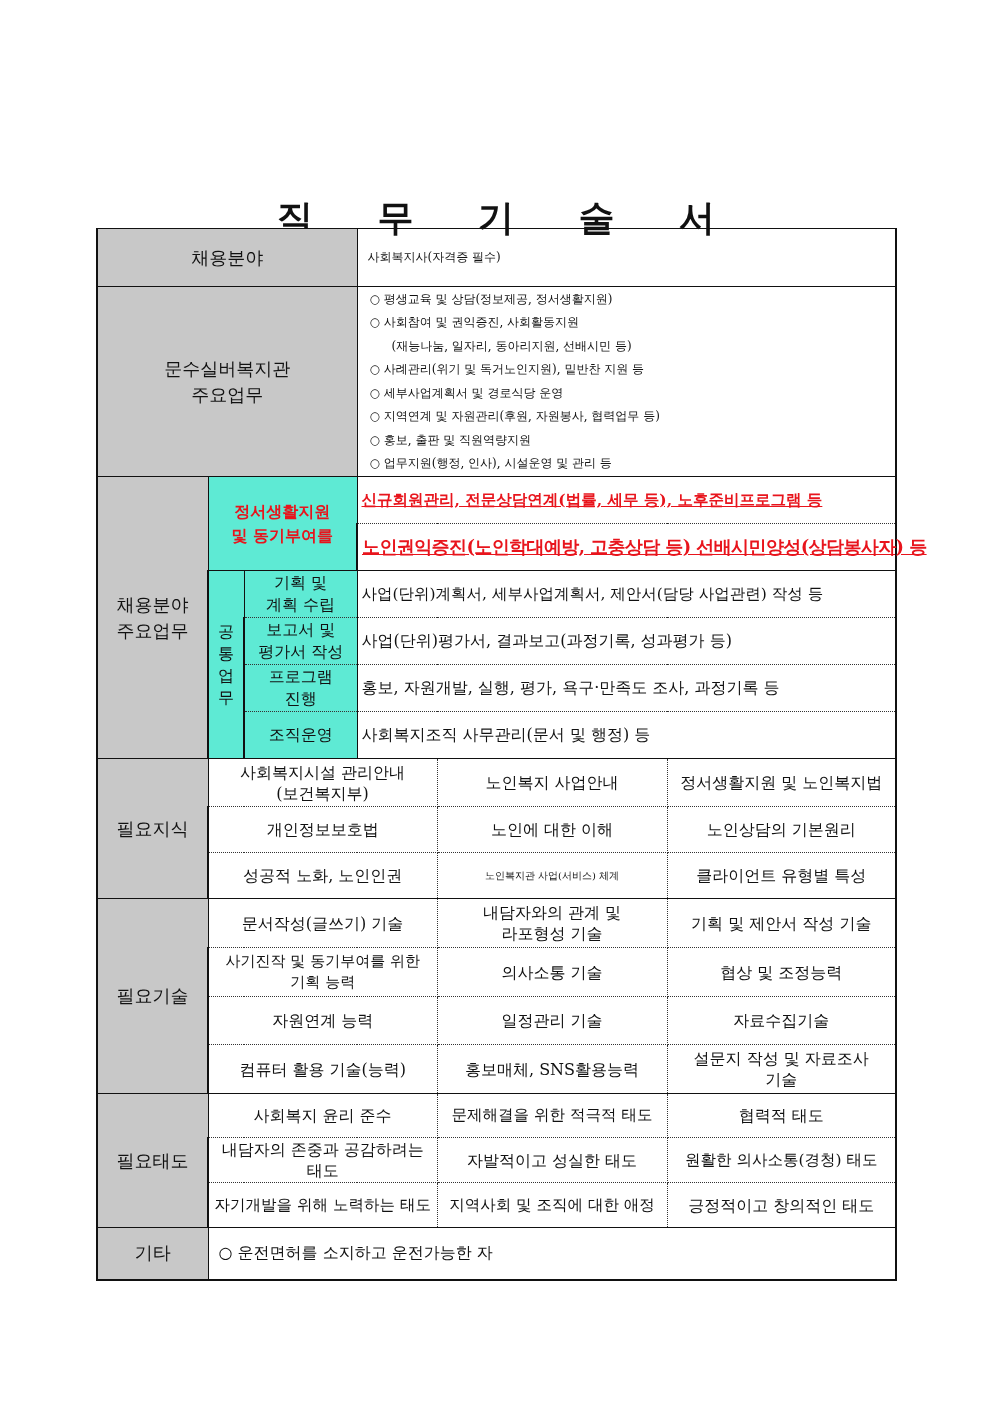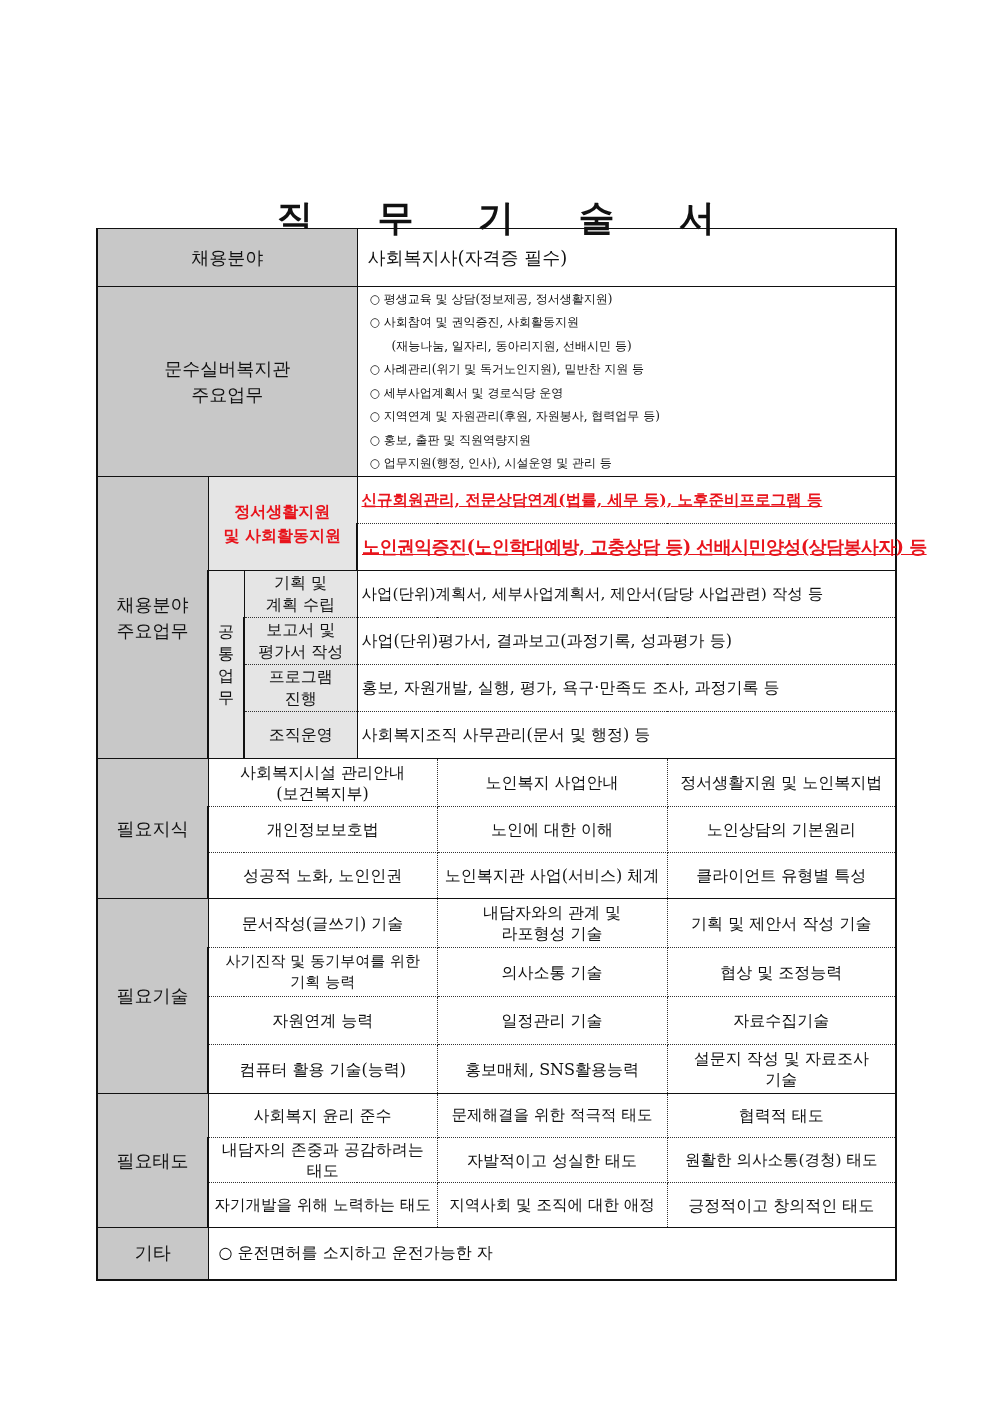--- a/index.html
+++ b/index.html
@@ -1,21 +1,21 @@
 <!DOCTYPE html>
 <html><head>
   <meta charset="utf-8">
   <style>
     html, body { margin: 0; padding: 0; background: #ffffff; }
     body { width: 992px; height: 1403px; position: relative; font-family: "DejaVu Serif", "Liberation Serif", serif; color: #111; }
     .title { position: absolute; top: 168px; left: 0; width: 992px; text-align: center; font-family: "DejaVu Sans", "Liberation Sans", sans-serif; font-weight: bold; font-size: 36px; letter-spacing: 26px; padding-left: 26px; box-sizing: border-box; margin-top: 26px; }
     table.main { position: absolute; top: 228px; left: 96px; width: 799px; border-collapse: collapse; table-layout: fixed; font-size: 16px; }
     table.main td { border: 1px solid #111; padding: 0 4px; vertical-align: middle; }
     td.head { background: #c8c8c8; text-align: center; font-size: 18px; line-height: 26px; }
-    td.sub { background: #e5e5e5; text-align: center; line-height: 22px; }
+    td.sub { background: #5eead4; text-align: center; line-height: 22px; }
     td.red { color: #e8141c; font-weight: bold; font-size: 15.5px; white-space: nowrap; text-decoration: underline; }
     .thick-top td { border-top: 2px solid #111; }
     .dotted-b { border-bottom: 1px dotted #333 !important; }
     .dotted-t { border-top: 1px dotted #333 !important; }
     .dotted-r { border-right: 1px dotted #333 !important; }
     .dotted-l { border-left: 1px dotted #333 !important; }
     td.c { text-align: center; line-height: 21px; font-size: 16px; }
     ul.list { list-style: none; margin: 0; padding: 0 0 0 8px; line-height: 23.5px; font-size: 12px; }
     ul.list li.indent { padding-left: 22px; }
     .vert { line-height: 24px; }
@@ -31,21 +31,21 @@
       <col style="width:36px">
       <col style="width:113px">
       <col style="width:80px">
       <col style="width:230px">
       <col style="width:229px">
   </colgroup>
 
   <tbody>
       <tr style="height:58px" class="thick-top">
     <td class="head" colspan="3" style="width:190px">채용분야</td>
-    <td colspan="3" style="font-size:18px;padding-left:10px">사회복지사(자격증 필수)</td>
+    <td colspan="3" style="font-size:12px;padding-left:10px">사회복지사(자격증 필수)</td>
   </tr>
 
   <tr style="height:190px">
     <td class="head" colspan="3">
       <div>문수실버복지관</div>
       <div>주요업무</div>
     </td>
     <td colspan="3">
       <ul class="list">
         <li>○ 평생교육 및 상담(정보제공, 정서생활지원)</li>
@@ -60,21 +60,21 @@
     </td>
   </tr>
 
   <tr style="height:47px" class="thick-top">
     <td class="head" rowspan="6">
       <div>채용분야</div>
       <div>주요업무</div>
     </td>
     <td class="sub" colspan="2" rowspan="2" style="color:#e8141c;font-weight:bold;font-size:16px;line-height:24px">
       <div>정서생활지원</div>
-      <div>및 사회활동지원</div>
+      <div>및 동기부여를</div>
     </td>
     <td class="red dotted-b" colspan="3">신규회원관리, 전문상담연계(법률, 세무 등), 노후준비프로그램 등</td>
   </tr>
   <tr style="height:47px">
     <td class="red dotted-t" colspan="3" style="font-size:18px;letter-spacing:-0.6px">노인권익증진(노인학대예방, 고충상담 등) 선배시민양성(상담봉사자) 등</td>
   </tr>
 
   <tr style="height:47px">
     <td class="sub vert dotted-t" rowspan="4">
       <div>공</div>
@@ -116,21 +116,21 @@
     <td class="c dotted-b dotted-r dotted-l">노인복지 사업안내</td>
     <td class="c dotted-b dotted-l">정서생활지원 및 노인복지법</td>
   </tr>
   <tr style="height:46px">
     <td class="c dotted-t dotted-b dotted-r" colspan="3">개인정보보호법</td>
     <td class="c dotted-t dotted-b dotted-r dotted-l">노인에 대한 이해</td>
     <td class="c dotted-t dotted-b dotted-l">노인상담의 기본원리</td>
   </tr>
   <tr style="height:46px">
     <td class="c dotted-t dotted-r" colspan="3">성공적 노화, 노인인권</td>
-    <td class="c dotted-t dotted-r dotted-l" style="white-space:nowrap;font-size:16px;padding:0 1px">노인복지관 사업(서비스) 체계</td>
+    <td class="c dotted-t dotted-r dotted-l" style="white-space:nowrap;font-size:10px;padding:0 1px">노인복지관 사업(서비스) 체계</td>
     <td class="c dotted-t dotted-l">클라이언트 유형별 특성</td>
   </tr>
 
   <tr style="height:49px" class="thick-top">
     <td class="head" rowspan="4">필요기술</td>
     <td class="c dotted-b dotted-r" colspan="3">문서작성(글쓰기) 기술</td>
     <td class="c dotted-b dotted-r dotted-l" style="white-space:pre-line">내담자와의 관계 및
 라포형성 기술</td>
     <td class="c dotted-b dotted-l">기획 및 제안서 작성 기술</td>
   </tr>

